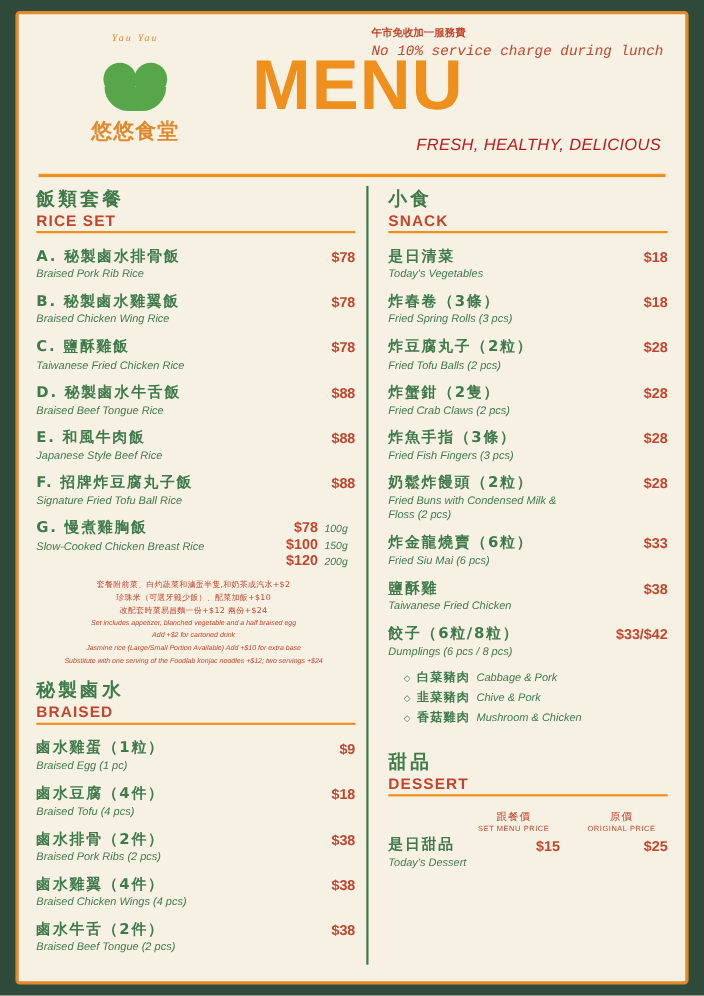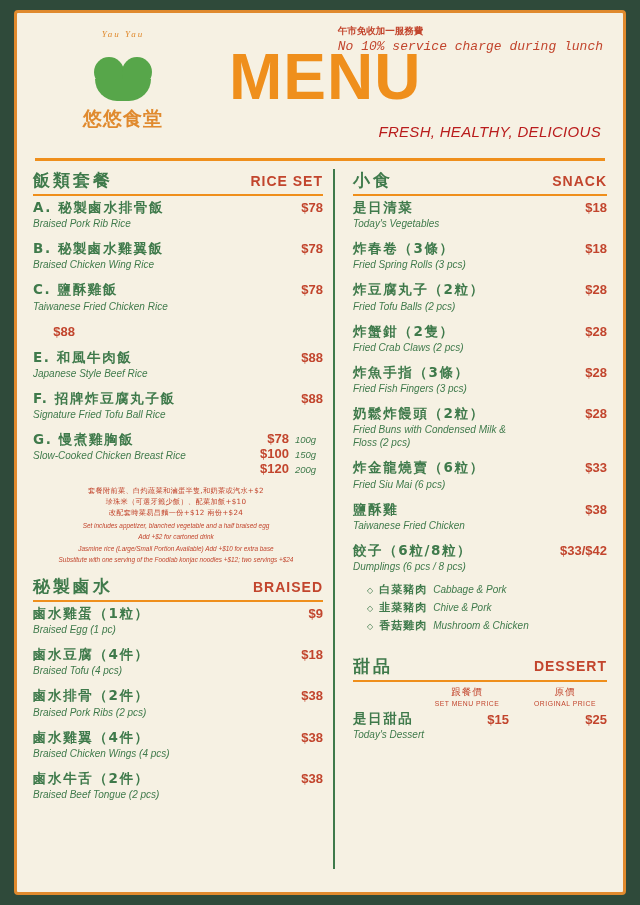--- a/index.html
+++ b/index.html
@@ -155,25 +155,26 @@
     min-height: 700px;
   }
   .col-right {
     flex: 1;
     padding-left: 12px;
     box-sizing: border-box;
   }
 
   .sec-head {
     display: flex;
-    align-items: center;
+    align-items: flex-start;
     justify-content: space-between;
     border-bottom: 2px solid #ef8f1c;
     padding-bottom: 2px;
-    margin-bottom: 2px;
+    margin-bottom: 12px;
+    flex-direction: column;
   }
   .sec-cn {
     font-family: "DejaVu Sans", sans-serif;
     font-size: 17px;
     font-weight: bold;
     color: #3f7a4b;
     letter-spacing: 3px;
   }
   .sec-en {
     font-family: "Liberation Sans", sans-serif;
@@ -393,20 +394,24 @@
         <div class="item-price">$78</div>
       </div>
       <div class="item">
         <div class="item-texts">
           <div class="item-cn">C. 鹽酥雞飯</div>
           <div class="item-en">Taiwanese Fried Chicken Rice</div>
         </div>
         <div class="item-price">$78</div>
       </div>
       <div class="item">
+        <div class="item-texts">
+          <div class="item-cn">D. 秘製鹵水牛舌飯</div>
+          <div class="item-en">Braised Beef Tongue Rice</div>
+        </div>
         <div class="item-price">$88</div>
       </div>
       <div class="item">
         <div class="item-texts">
           <div class="item-cn">E. 和風牛肉飯</div>
           <div class="item-en">Japanese Style Beef Rice</div>
         </div>
         <div class="item-price">$88</div>
       </div>
       <div class="item">

